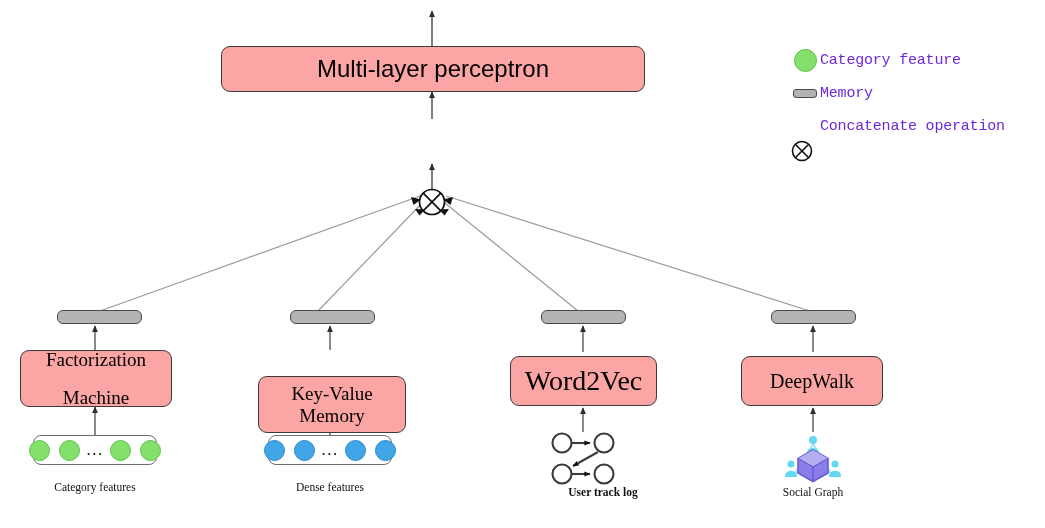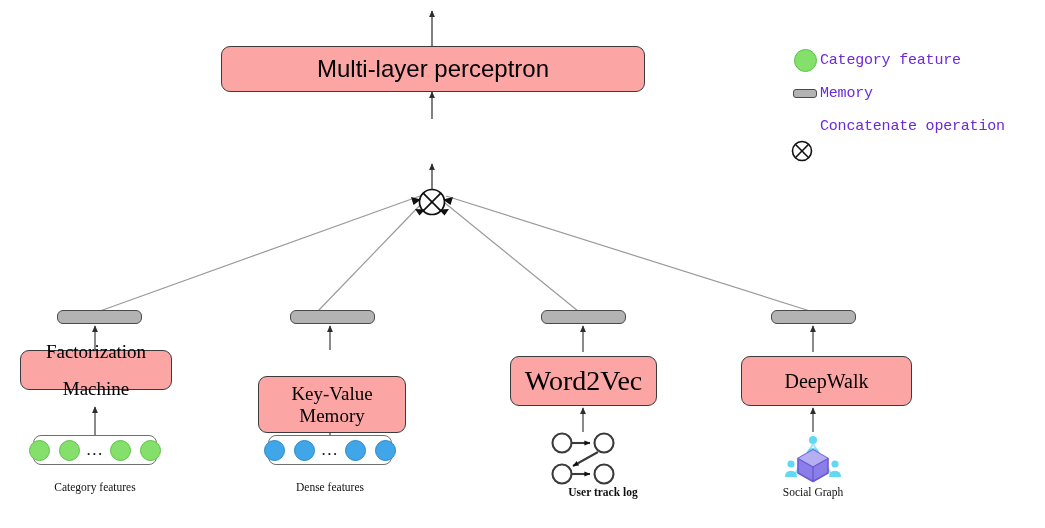--- a/index.html
+++ b/index.html
@@ -135,35 +135,35 @@
   <div class="box box-sans" style="left:221px;top:46px;width:424px;height:46px;font-size:24px;">
     <span>Multi-layer perceptron</span>
   </div>
 
 
   <div class="vecbar" style="left:57px;top:310px;width:85px;height:14px;"></div>
   <div class="vecbar" style="left:290px;top:310px;width:85px;height:14px;"></div>
   <div class="vecbar" style="left:541px;top:310px;width:85px;height:14px;"></div>
   <div class="vecbar" style="left:771px;top:310px;width:85px;height:14px;"></div>
 
-  <div class="box box-serif" style="left:20px;top:350px;width:152px;height:40px;font-size:19px;flex-direction:column;gap:16px;">
+  <div class="box box-serif" style="left:20px;top:350px;width:152px;height:57px;font-size:19px;flex-direction:column;gap:16px;">
     <span>Factorization</span>
     <span>Machine</span>
   </div>
 
   <div class="box box-serif" style="left:258px;top:350px;width:148px;height:57px;font-size:19px;flex-direction:column;margin-top:26px;">
     <span>Key-Value</span>
     <span>Memory</span>
   </div>
 
   <div class="box box-serif" style="left:510px;top:356px;width:147px;height:50px;font-size:28px;">
     <span>Word2Vec</span>
   </div>
 
-  <div class="box box-serif" style="left:741px;top:356px;width:171px;height:50px;font-size:20px;">
+  <div class="box box-serif" style="left:741px;top:356px;width:142px;height:50px;font-size:20px;">
     <span>DeepWalk</span>
   </div>
 
   <div class="featbox" style="left:33px;top:435px;width:124px;height:30px;">
     <span class="dot dot-green"></span>
     <span class="dot dot-green"></span>
     <span class="ellipsis">...</span>
     <span class="dot dot-green"></span>
     <span class="dot dot-green"></span>
   </div>

